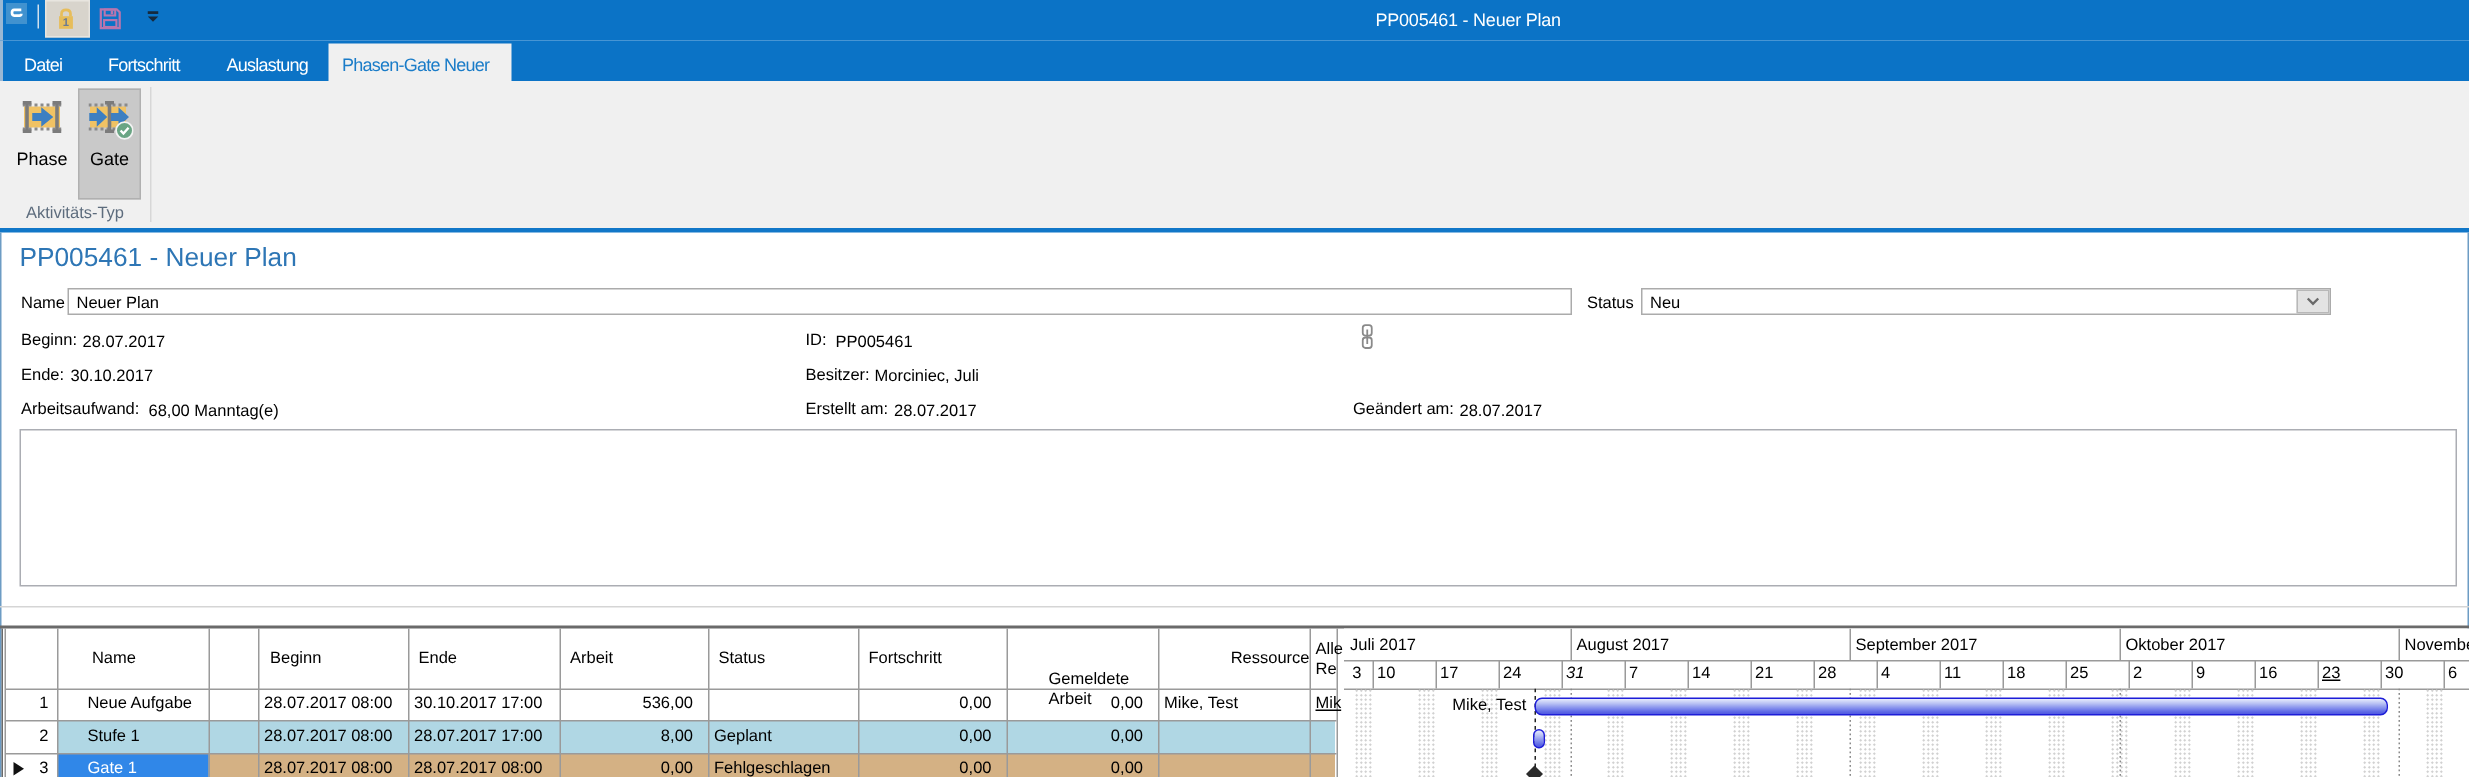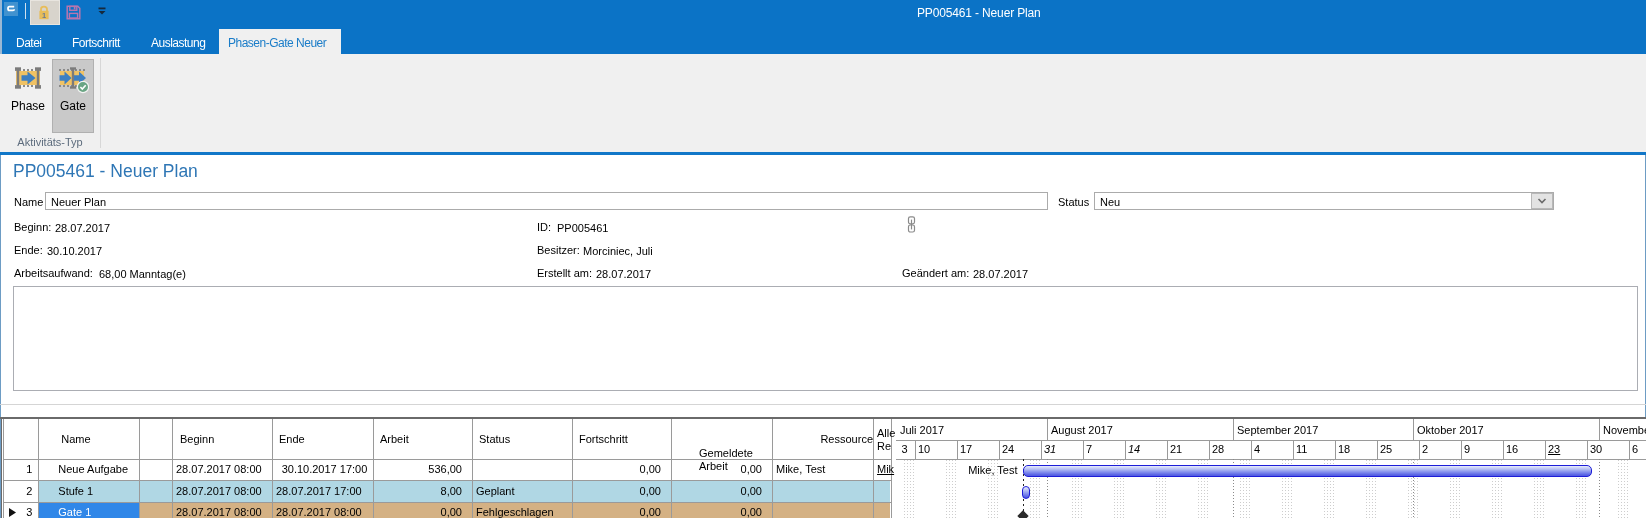--- a/index.html
+++ b/index.html
@@ -143,21 +143,21 @@
 <div class="abs t11" style="left:279px;top:433px;width:94px;text-align:left;color:#000;">Ende</div>
 <div class="abs t11" style="left:380px;top:433px;width:92px;text-align:left;color:#000;">Arbeit</div>
 <div class="abs t11" style="left:479px;top:433px;width:93px;text-align:left;color:#000;">Status</div>
 <div class="abs t11" style="left:579px;top:433px;width:92px;text-align:left;color:#000;">Fortschritt</div>
 <div class="abs t11" style="left:699px;top:427px;width:94px;text-align:left;color:#000;margin-top:20px;">Gemeldete<br>Arbeit</div>
 <div class="abs t11" style="left:779px;top:433px;width:94px;text-align:right;color:#000;">Ressource</div>
 <div class="abs t11" style="left:877px;top:427px;width:26px;text-align:left;color:#000;">Alle<br>Re</div>
 <div class="abs t11" style="left:3.5px;top:463px;width:28.799999999999997px;text-align:right;color:#000;">1</div>
 <div class="abs t11" style="left:58.3px;top:463px;width:80.39999999999999px;text-align:left;color:#000;">Neue Aufgabe</div>
 <div class="abs t11" style="left:176px;top:463px;width:96px;text-align:left;color:#000;">28.07.2017 08:00</div>
-<div class="abs t11" style="left:276px;top:463px;width:97px;text-align:center;color:#000;">30.10.2017 17:00</div>
+<div class="abs t11" style="left:276px;top:463px;width:97px;text-align:left;color:#000;">30.10.2017 17:00</div>
 <div class="abs t11" style="left:373px;top:463px;width:89px;text-align:right;color:#000;">536,00</div>
 <div class="abs t11" style="left:572px;top:463px;width:89px;text-align:right;color:#000;">0,00</div>
 <div class="abs t11" style="left:671px;top:463px;width:91px;text-align:right;color:#000;">0,00</div>
 <div class="abs t11" style="left:776px;top:463px;width:97px;text-align:left;color:#000;">Mike, Test</div>
 <div class="abs t11" style="left:877px;top:463px;width:13px;text-align:left;color:#000;text-decoration:underline;">Mik</div>
 <div class="abs t11" style="left:3.5px;top:484.5px;width:28.799999999999997px;text-align:right;color:#000;">2</div>
 <div class="abs t11" style="left:58.3px;top:484.5px;width:80.39999999999999px;text-align:left;color:#000;">Stufe 1</div>
 <div class="abs t11" style="left:176px;top:484.5px;width:96px;text-align:left;color:#000;">28.07.2017 08:00</div>
 <div class="abs t11" style="left:276px;top:484.5px;width:97px;text-align:left;color:#000;">28.07.2017 17:00</div>
 <div class="abs t11" style="left:373px;top:484.5px;width:89px;text-align:right;color:#000;">8,00</div>
@@ -192,21 +192,21 @@
       <div class="abs t11" style="left:22.5px;top:24px;">10</div>
       <div class="abs" style="left:61.0px;top:21px;width:1px;height:18.5px;background:#9a9a9a;"></div>
       <div class="abs t11" style="left:64.5px;top:24px;">17</div>
       <div class="abs" style="left:103.0px;top:21px;width:1px;height:18.5px;background:#9a9a9a;"></div>
       <div class="abs t11" style="left:106.5px;top:24px;">24</div>
       <div class="abs" style="left:145.0px;top:21px;width:1px;height:18.5px;background:#9a9a9a;"></div>
       <div class="abs t11" style="left:148.5px;top:24px;font-style:italic;">31</div>
       <div class="abs" style="left:187.0px;top:21px;width:1px;height:18.5px;background:#9a9a9a;"></div>
       <div class="abs t11" style="left:190.5px;top:24px;">7</div>
       <div class="abs" style="left:229.0px;top:21px;width:1px;height:18.5px;background:#9a9a9a;"></div>
-      <div class="abs t11" style="left:232.5px;top:24px;font-style:italic;">14</div>
+      <div class="abs t11" style="left:232.5px;top:24px;">14</div>
       <div class="abs" style="left:271.0px;top:21px;width:1px;height:18.5px;background:#9a9a9a;"></div>
       <div class="abs t11" style="left:274.5px;top:24px;">21</div>
       <div class="abs" style="left:313.0px;top:21px;width:1px;height:18.5px;background:#9a9a9a;"></div>
       <div class="abs t11" style="left:316.5px;top:24px;">28</div>
       <div class="abs" style="left:355.0px;top:21px;width:1px;height:18.5px;background:#9a9a9a;"></div>
       <div class="abs t11" style="left:358.5px;top:24px;">4</div>
       <div class="abs" style="left:397.0px;top:21px;width:1px;height:18.5px;background:#9a9a9a;"></div>
       <div class="abs t11" style="left:400.5px;top:24px;">11</div>
       <div class="abs" style="left:439.0px;top:21px;width:1px;height:18.5px;background:#9a9a9a;"></div>
       <div class="abs t11" style="left:442.5px;top:24px;">18</div>

